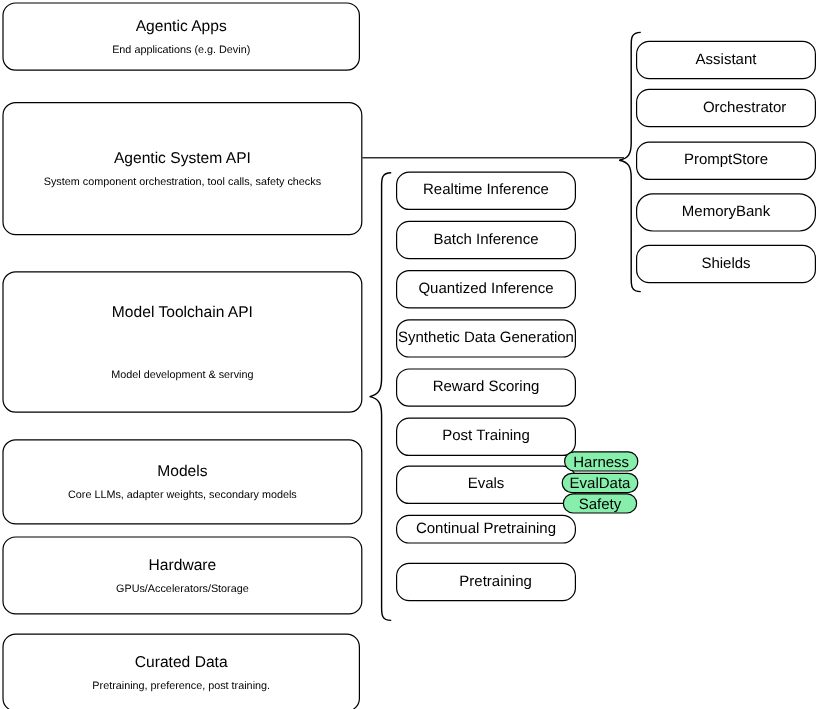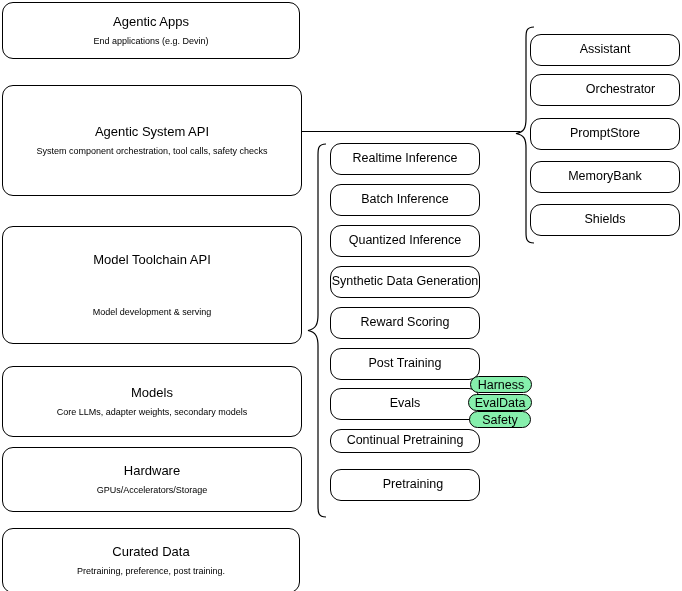--- a/index.html
+++ b/index.html
@@ -165,20 +165,20 @@
 
   <div class="node capsule" style="left:530px; top:34px; width:150px; height:32px;">
     <div class="title">Assistant</div>
   </div>
   <div class="node capsule" style="left:530px; top:74px; width:150px; height:32px;padding-left:31px;">
     <div class="title">Orchestrator</div>
   </div>
   <div class="node capsule" style="left:530px; top:118px; width:150px; height:32px;">
     <div class="title">PromptStore</div>
   </div>
-  <div class="node capsule" style="left:530px; top:161px; width:150px; height:32px;">
+  <div class="node capsule" style="left:530px; top:161px; width:150px; height:32px;border-radius:14px;">
     <div class="title">MemoryBank</div>
   </div>
   <div class="node capsule" style="left:530px; top:204px; width:150px; height:32px;">
     <div class="title">Shields</div>
   </div>
 
 </div>
 
 </body></html>

